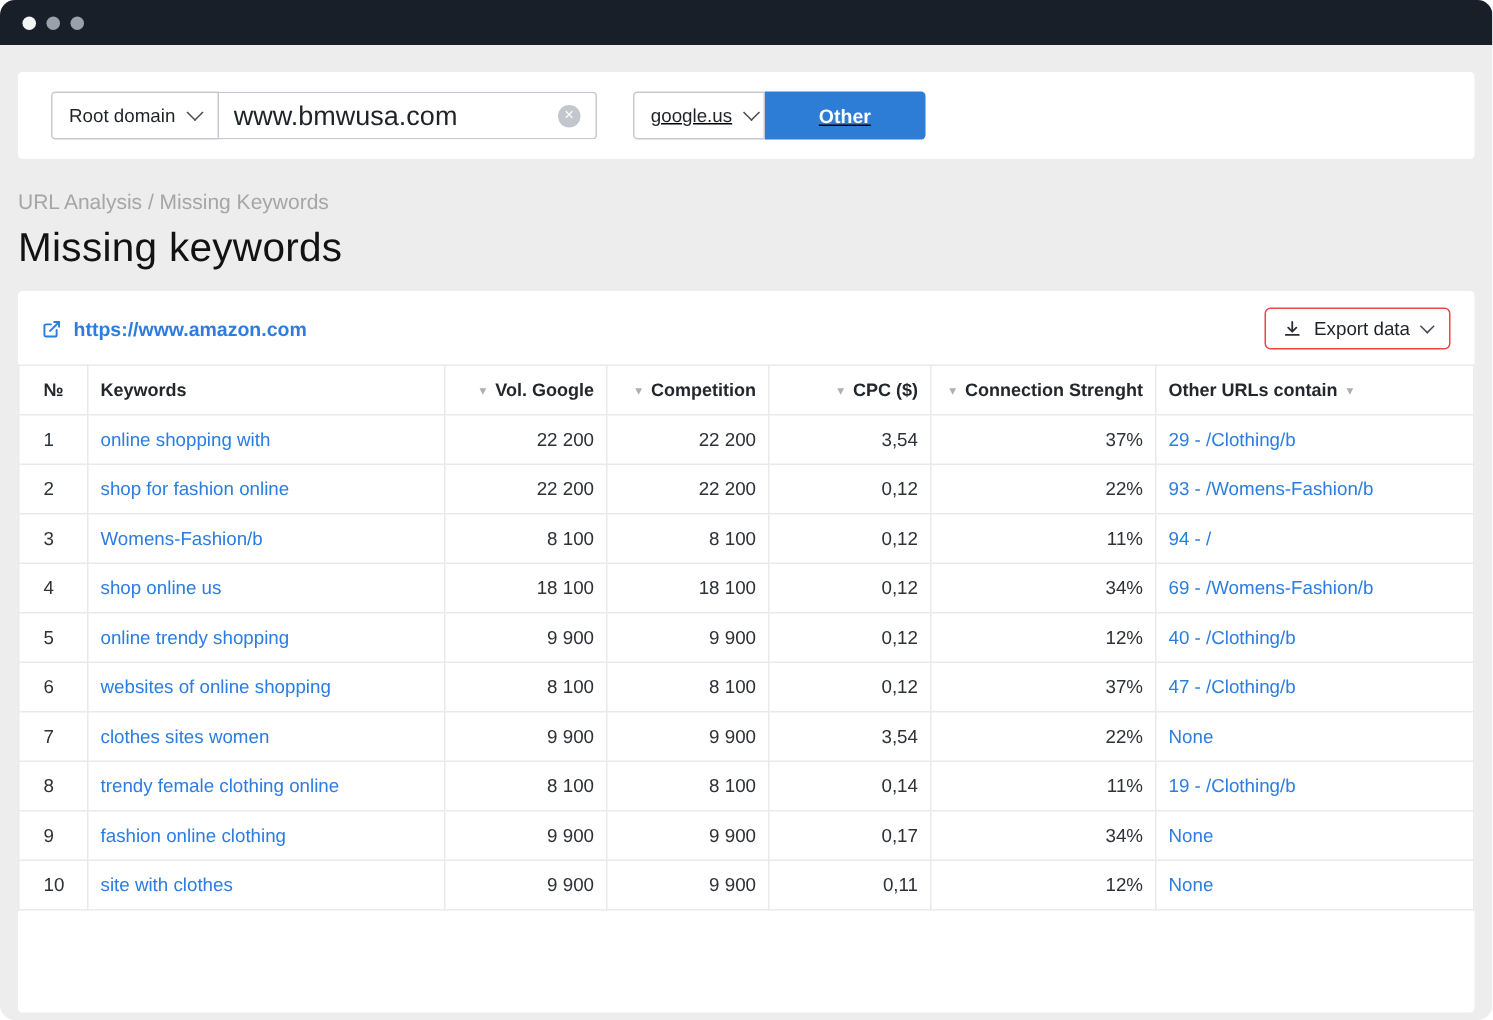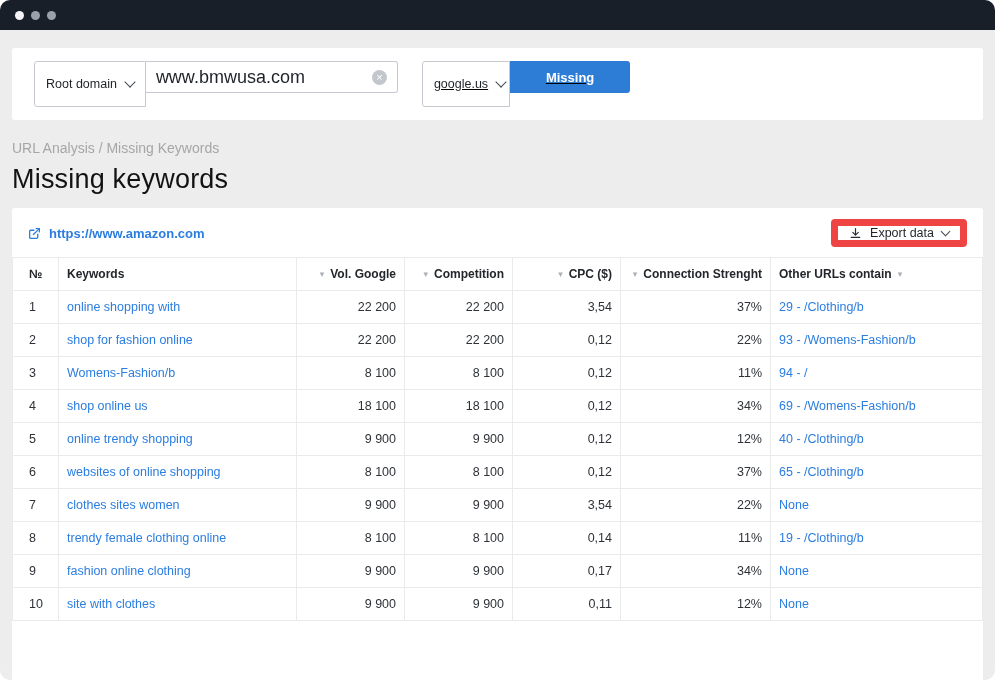--- a/index.html
+++ b/index.html
@@ -10,39 +10,39 @@
   .topbar{height:30px;flex:none;background:#191f29;display:flex;align-items:center;gap:7px;padding:0 15px;}
   .dot{width:9px;height:9px;border-radius:50%;}
   .dot-1{background:#f3f4f6;}
   .dot-2{background:#9aa1ab;}
   .dot-3{background:#9aa1ab;}
 
   
   .search-panel{margin:18px 12px 0;background:#fff;border-radius:3px;padding:13px 22px;display:flex;align-items:center;flex:none;}
   .group{display:flex;align-items:stretch;}
   .group-2{margin-left:24px;text-decoration:underline;}
-  .select{height:46px;box-sizing:border-box;border:1px solid #c6cad0;display:flex;align-items:center;gap:9px;padding:0 11px;font-size:12.5px;color:#1f2328;background:#fff;cursor:pointer;white-space:nowrap;}
+  .select{height:32px;box-sizing:border-box;border:1px solid #c6cad0;display:flex;align-items:center;gap:9px;padding:0 11px;font-size:12.5px;color:#1f2328;background:#fff;cursor:pointer;white-space:nowrap;}
   .select-domain{border-radius:3px 0 0 3px;}
   .select-region{border-radius:3px 0 0 3px;width:88px;justify-content:space-between;}
   .chev{width:7px;height:7px;border-left:1.6px solid #444a52;border-bottom:1.6px solid #444a52;transform:rotate(-45deg);margin-top:-4px;flex:none;}
   .input-wrap{height:32px;box-sizing:border-box;border:1px solid #c6cad0;border-left:none;border-radius:0 3px 3px 0;display:flex;align-items:center;padding:0 10px;width:252px;background:#fff;}
   .input-wrap input{border:none;outline:none;flex:1;min-width:0;font-size:18px;color:#1f2328;font-family:inherit;background:transparent;padding:0;}
   .clear-btn{width:15px;height:15px;border-radius:50%;background:#c3c7cd;color:#fff;font-size:11px;line-height:15px;text-align:center;cursor:pointer;flex:none;user-select:none;}
   .search-btn{height:32px;border:none;background:#2d7cd6;color:#fff;font-size:13px;font-weight:700;padding:0 36px;border-radius:0 3px 3px 0;cursor:pointer;font-family:inherit;}
 
   
   .breadcrumb{margin:20px 12px 0;font-size:14px;color:#a6a6a6;flex:none;cursor:pointer;}
   .page-title{margin:7px 12px 0;font-size:27px;line-height:32px;color:#121212;font-weight:400;letter-spacing:.2px;flex:none;}
 
   
   .card{margin:13px 12px 0;background:#fff;border-radius:3px;padding-bottom:68px;flex:none;}
   .card-head{display:flex;justify-content:space-between;align-items:center;padding:11px 16px 10px;}
   .target-link{display:flex;align-items:center;gap:8px;color:#2b7de0;font-size:13px;font-weight:700;cursor:pointer;}
   .ext-icon{display:flex;color:#2b7de0;}
-  .export-btn{display:flex;align-items:center;gap:8px;border:7px solid #ef4444;border-radius:4px;background:#fff;height:28px;box-sizing:border-box;padding:0 11px;font-size:12.5px;color:#1f2328;cursor:pointer;font-family:inherit;}
+  .export-btn{display:flex;align-items:center;gap:8px;border:1px solid #ef4444;border-radius:4px;background:#fff;height:28px;box-sizing:border-box;padding:0 11px;font-size:12.5px;color:#1f2328;cursor:pointer;font-family:inherit;}
   .dl-icon{display:flex;color:#2a2e33;}
   .export-chev{width:6px;height:6px;border-left:1.4px solid #444a52;border-bottom:1.4px solid #444a52;transform:rotate(-45deg);margin-top:-3px;}
 
   
   table{width:100%;border-collapse:collapse;table-layout:fixed;font-size:12.5px;}
   th,td{border:1px solid #e8eaec;box-sizing:border-box;overflow:hidden;white-space:nowrap;}
   th{height:33px;font-weight:700;color:#23262b;font-size:12px;}
   td{height:33px;color:#2e3238;}
   .h-left,.c-no{text-align:left;padding-left:16px;}
   .h-kw,.c-kw,.c-other{text-align:left;padding-left:8px;margin-left:40px;}
@@ -71,21 +71,21 @@
       <div class="input-wrap">
         <input type="text" value="www.bmwusa.com" style="">
         <span class="clear-btn">×</span>
       </div>
     </div>
     <div class="group group-2">
       <div class="select select-region">
         <span>google.us</span>
         <span class="chev"></span>
       </div>
-      <button class="search-btn">Missing</button>
+      <button class="search-btn">Other</button>
     </div>
   </div>
 
   <div class="breadcrumb">URL Analysis / Missing Keywords</div>
   <div class="page-title">Missing keywords</div>
 
   <div class="card">
     <div class="card-head">
       <div class="target-link">
         <span class="ext-icon">
@@ -177,21 +177,21 @@
           <td class="c-num">12%</td>
           <td class="c-other"><span class="link">40 - /Clothing/b</span></td>
         </tr>
         <tr>
           <td class="c-no">6</td>
           <td class="c-kw"><span class="link">websites of online shopping</span></td>
           <td class="c-num">8 100</td>
           <td class="c-num">8 100</td>
           <td class="c-num">0,12</td>
           <td class="c-num">37%</td>
-          <td class="c-other"><span class="link">65 - /Clothing/b</span></td>
+          <td class="c-other"><span class="link">47 - /Clothing/b</span></td>
         </tr>
         <tr>
           <td class="c-no">7</td>
           <td class="c-kw"><span class="link">clothes sites women</span></td>
           <td class="c-num">9 900</td>
           <td class="c-num">9 900</td>
           <td class="c-num">3,54</td>
           <td class="c-num">22%</td>
           <td class="c-other"><span class="link">None</span></td>
         </tr>

